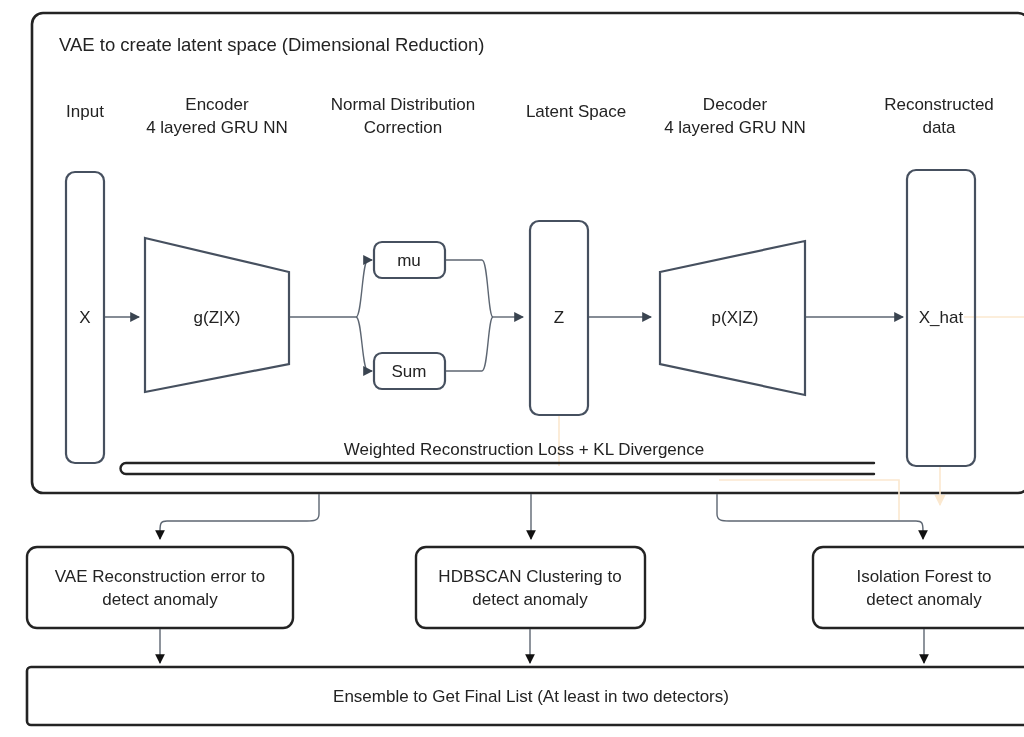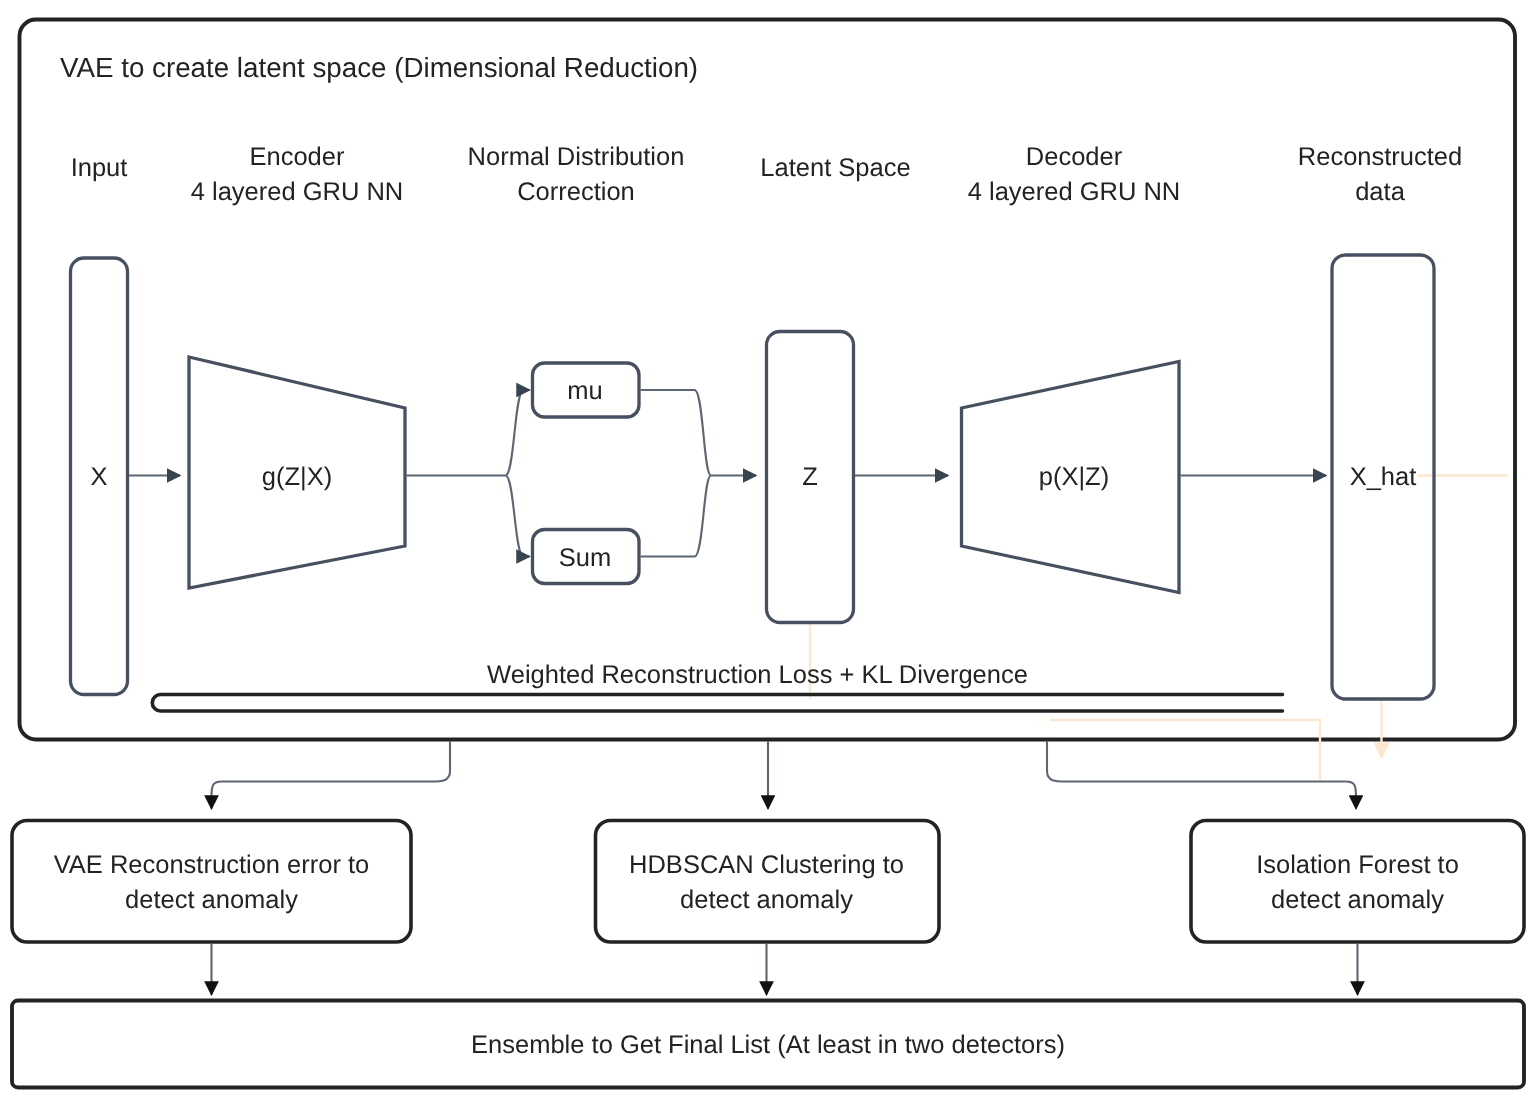--- a/index.html
+++ b/index.html
@@ -10,20 +10,21 @@
   body {
     width: 1024px;
     height: 737px;
     font-family: "Liberation Sans", sans-serif;
     overflow: hidden;
   }
   #diagram-root {
     position: relative;
     width: 864px;
     height: 737px;
+    margin-left: 19px;
   }
   svg.diagram {
     display: block;
     width: 1024px;
     height: 737px;
   }
   .shape-fill { fill: #ffffff; }
   .stroke-dark { stroke: #232323; fill: none; }
   .stroke-slate { stroke: #46505f; fill: none; }
   .stroke-thin { stroke: #5d6672; fill: none; stroke-width: 1.4; }

